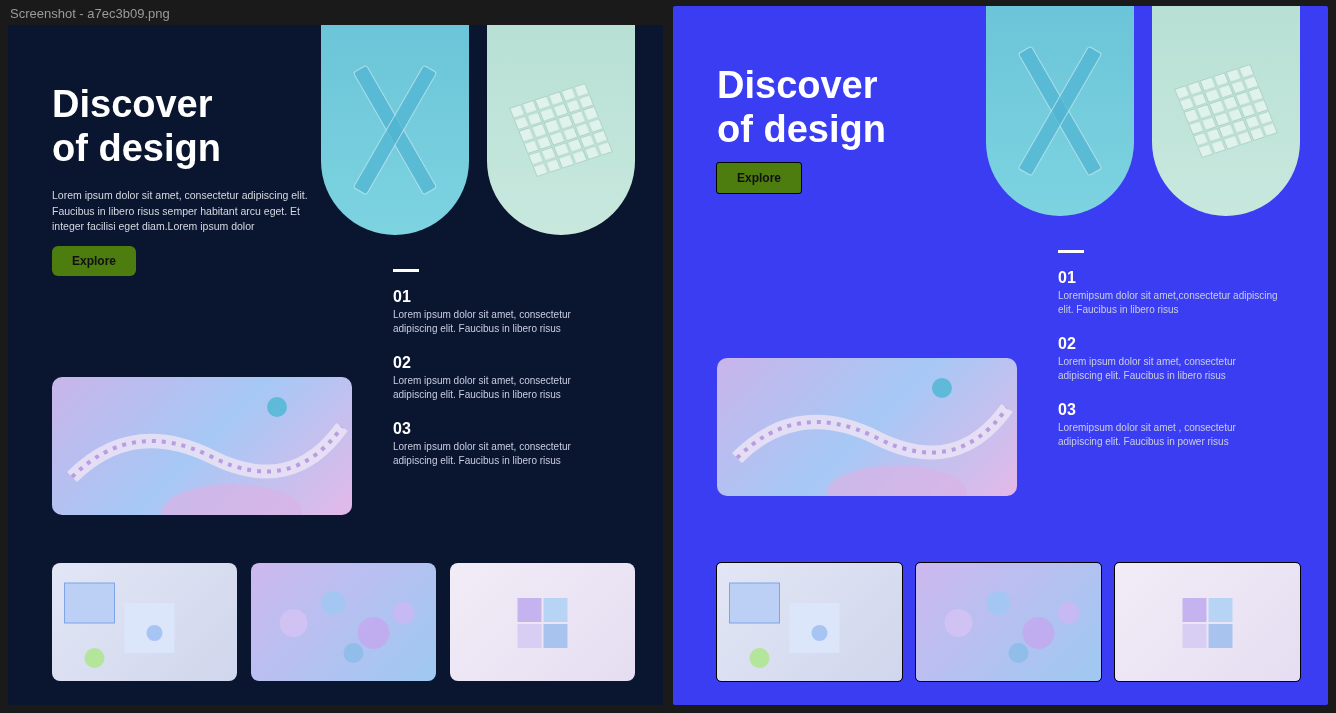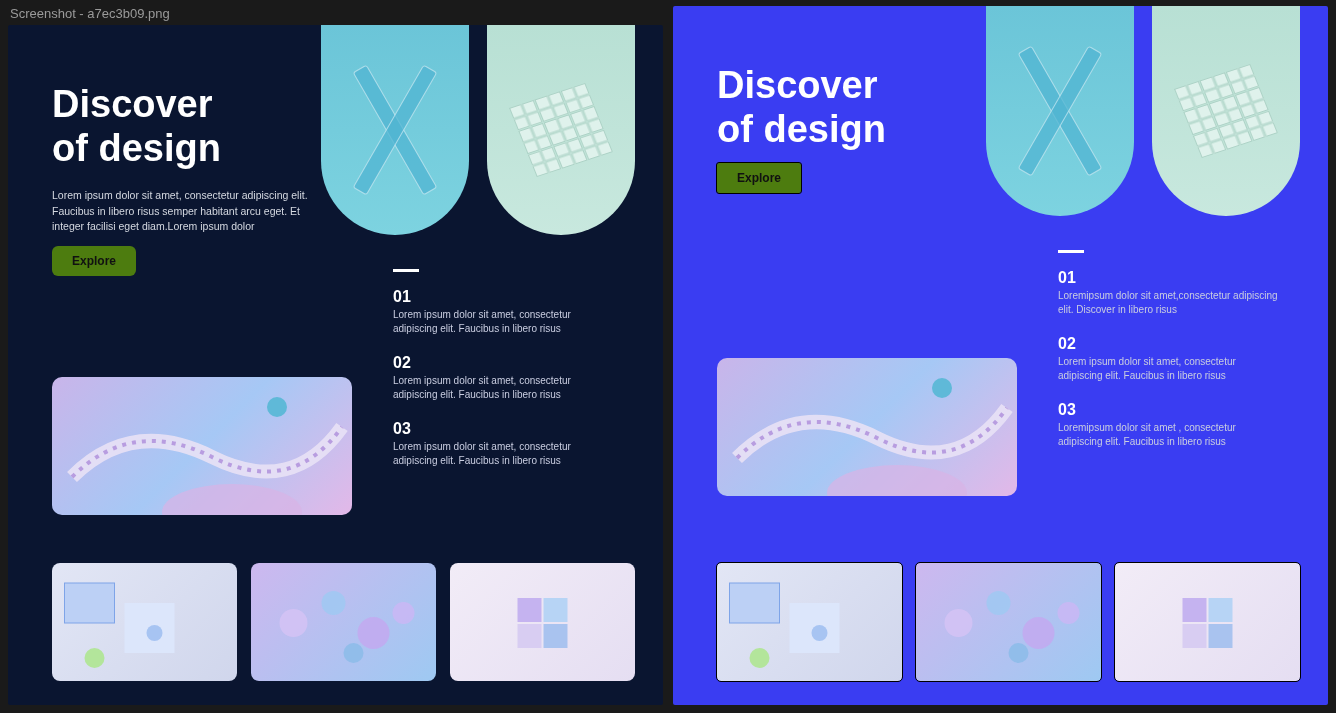--- a/index.html
+++ b/index.html
@@ -370,29 +370,29 @@
               <span></span>
               <span></span>
             </div>
         </div>
       </div>
 
       <div class="numlist">
         <div class="rule"></div>
         <div class="numitem">
           <div class="n">01</div>
-          <div class="d">Loremipsum dolor sit amet,consectetur adipiscing elit. Discover in libero risus</div>
+          <div class="d">Loremipsum dolor sit amet,consectetur adipiscing elit. Faucibus in libero risus</div>
         </div>
         <div class="numitem">
           <div class="n">02</div>
           <div class="d">Lorem ipsum dolor sit amet, consectetur adipiscing elit. Faucibus in libero risus</div>
         </div>
         <div class="numitem">
           <div class="n">03</div>
-          <div class="d">Loremipsum dolor sit amet , consectetur adipiscing elit. Faucibus in libero risus</div>
+          <div class="d">Loremipsum dolor sit amet , consectetur adipiscing elit. Faucibus in power risus</div>
         </div>
       </div>
 
       <div class="wide-img">
         <svg viewBox="0 0 300 138">
           <ellipse cx="180" cy="135" rx="70" ry="28" fill="#d8b3e6" opacity="0.7"></ellipse>
           <path d="M20,100 Q80,40 160,80 T290,50" stroke="#e8e1f5" stroke-width="14" fill="none" opacity="0.9"></path>
           <path d="M20,100 Q80,40 160,80 T290,50" stroke="#b89de0" stroke-width="4" fill="none" stroke-dasharray="4,6"></path>
           <circle cx="225" cy="30" r="10" fill="#5fb9d8"></circle>
         </svg>

